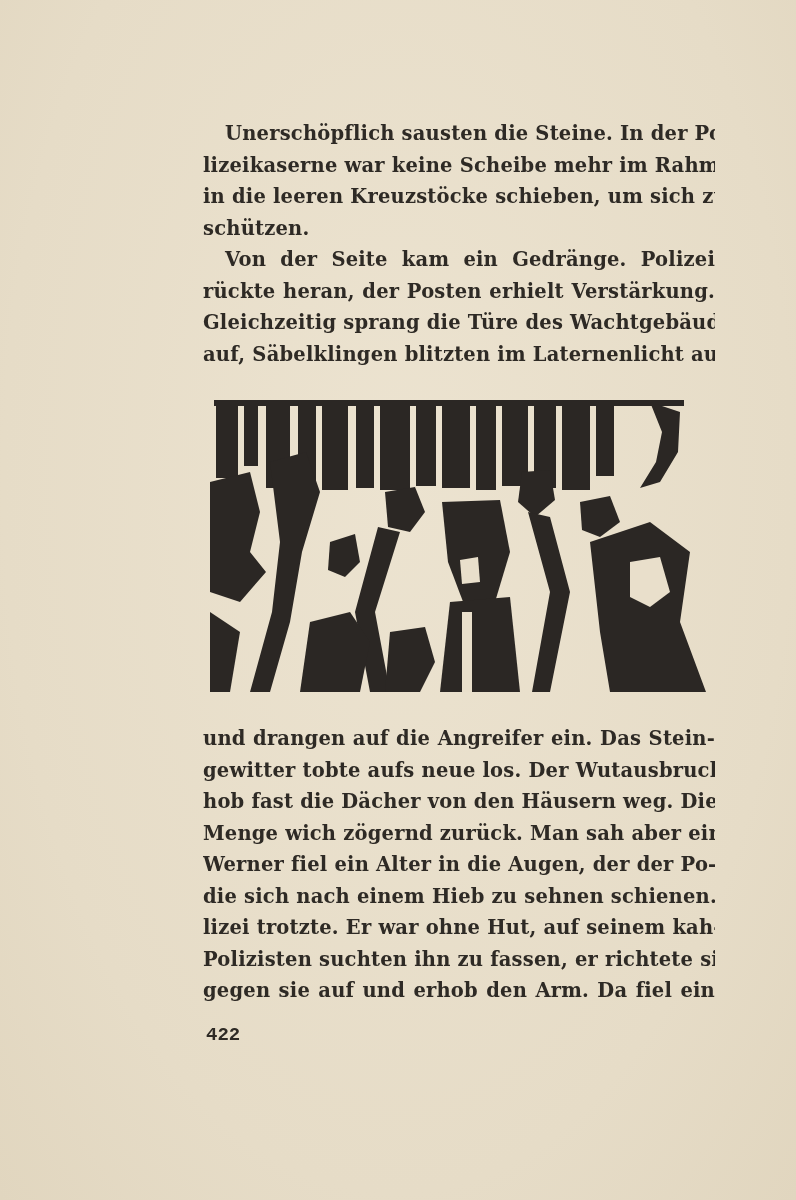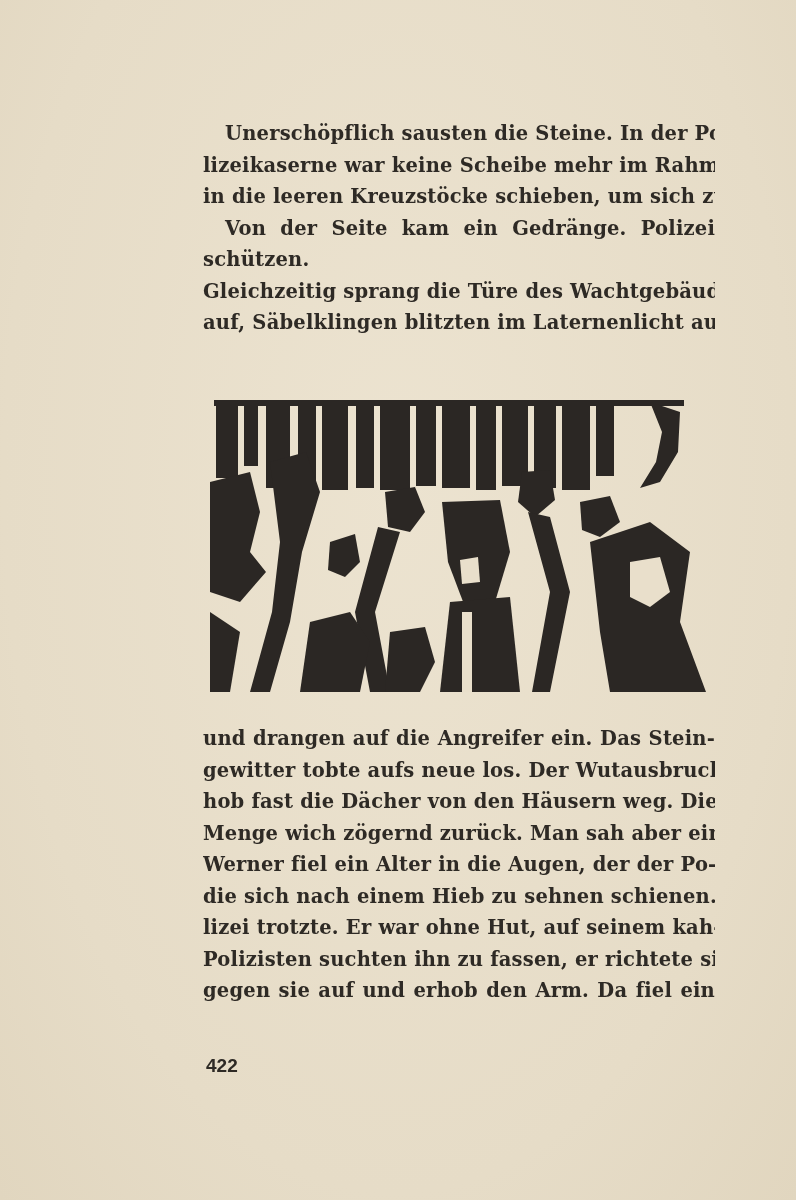--- a/index.html
+++ b/index.html
@@ -32,35 +32,36 @@
   }
   .line.indent { padding-left: 22px; }
   .line.last { text-align-last: left; }
   #block1 { top: 118px; }
   #block2 { top: 715px; margin-top: 8px; }
   .woodcut {
     position: absolute; left: 210px; top: 392px; width: 498px; height: 308px;
   }
   .page-number {
     position: absolute; left: 206px; top: 1024px;
-    font-family: Liberation Sans, sans-serif; font-weight: bold;
-    font-size: 19px; color: #2e2a25; margin-top: 31px;
+    font-family: Liberation Mono, monospace; font-weight: bold;
+    font-size: 19px; color: #2e2a25;
   }
 </style>
 </head>
 <body>
 
 <div class="page">
 
   <div class="text-block" id="block1">
     <span class="line indent">Unerschöpflich sausten die Steine. In der Po-</span>
     <span class="line">lizeikaserne war keine Scheibe mehr im Rahmen.</span>
     <span class="line">in die leeren Kreuzstöcke schieben, um sich zu</span>
+    <span class="line last">schützen.</span>
     <span class="line indent">Von der Seite kam ein Gedränge. Polizei</span>
-    <span class="line last">schützen.</span>
+    <span class="line">rückte heran, der Posten erhielt Verstärkung.</span>
     <span class="line">Gleichzeitig sprang die Türe des Wachtgebäudes</span>
     <span class="line">auf, Säbelklingen blitzten im Laternenlicht auf</span>
   </div>
 
   <div class="woodcut">
     <svg width="498" height="308" viewBox="0 0 498 308" xmlns="http://www.w3.org/2000/svg">
       <g fill="#2b2724">
 
         <rect x="4" y="8" width="470" height="6"></rect>
         <rect x="6" y="14" width="22" height="72"></rect>

